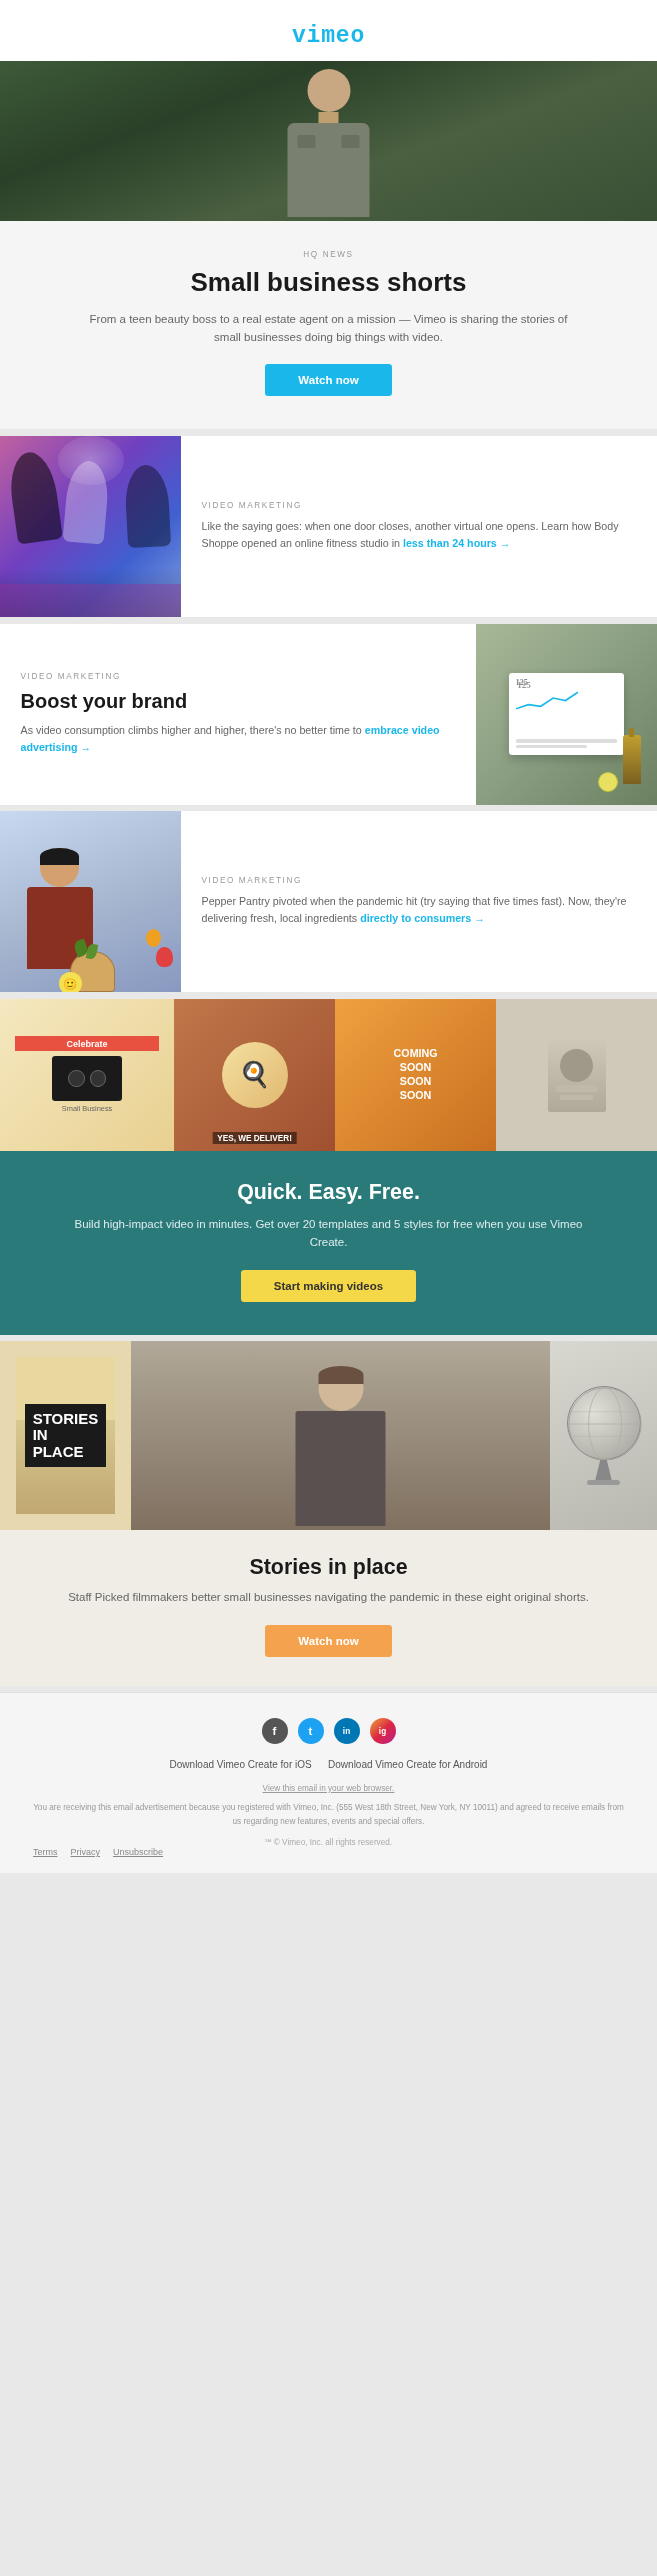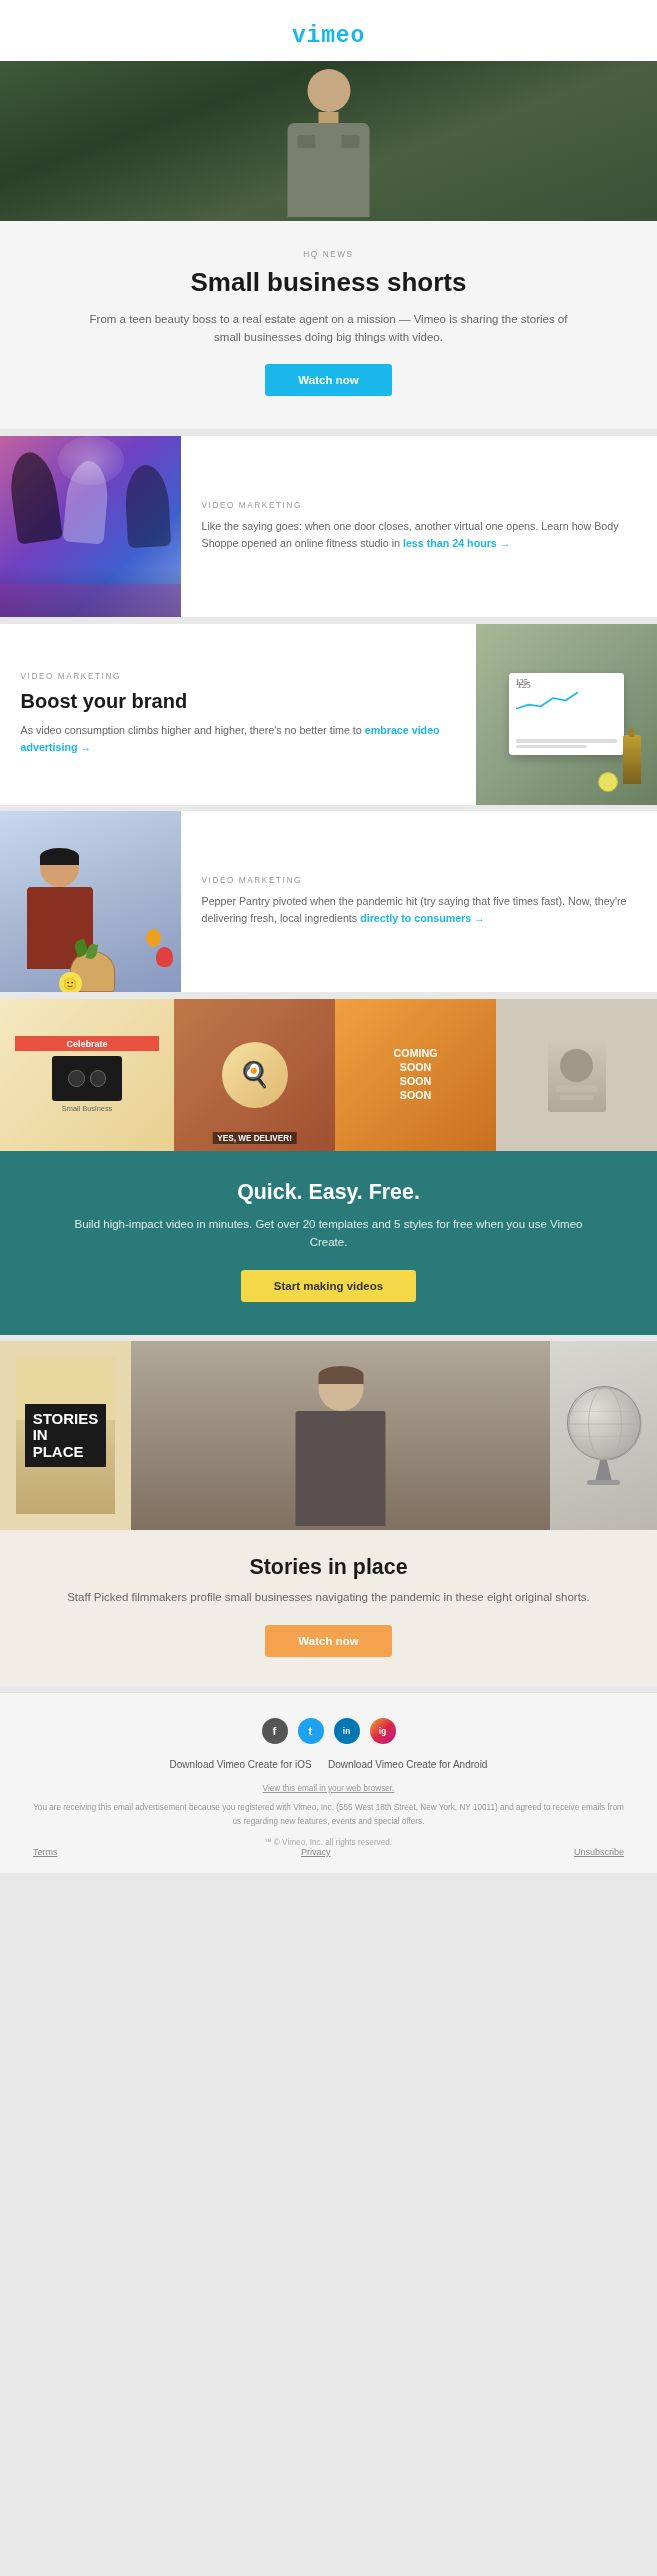--- a/index.html
+++ b/index.html
@@ -407,21 +407,21 @@
       cursor: pointer;
     }
     .footer-small {
       font-size: 8.2px;
       color: #999;
       line-height: 1.6;
       margin-bottom: 6.6px;
     }
     .footer-legal-links {
       display: flex;
-      justify-content: space-between;
+      justify-content: flex-start;
       gap: 13px;
       font-size: 9px;
       color: #888;
     }
     .footer-legal-links span {
       cursor: pointer;
       text-decoration: underline;
     }
     .footer-copyright {
       font-size: 8.2px;
@@ -630,21 +630,21 @@
             </svg>
           </div>
           <div class="globe-stand"></div>
           <div style="width:33px;height:5px;background:#999;border-radius:2.5px;"></div>
         </div>
       </div>
     </div>
 
     <div class="stories-text">
       <h2>Stories in place</h2>
-      <p>Staff Picked filmmakers profile small businesses navigating the pandemic in these eight original shorts.</p>
+      <p>Staff Picked filmmakers better small businesses navigating the pandemic in these eight original shorts.</p>
       <button class="btn-orange">Watch now</button>
     </div>
   </div>
 
   <div class="footer">
     <div class="social-icons">
       <div class="social-icon" title="Facebook">
         <span>f</span>
       </div>
       <div class="social-icon" title="Twitter" style="background:#1da1f2;">

